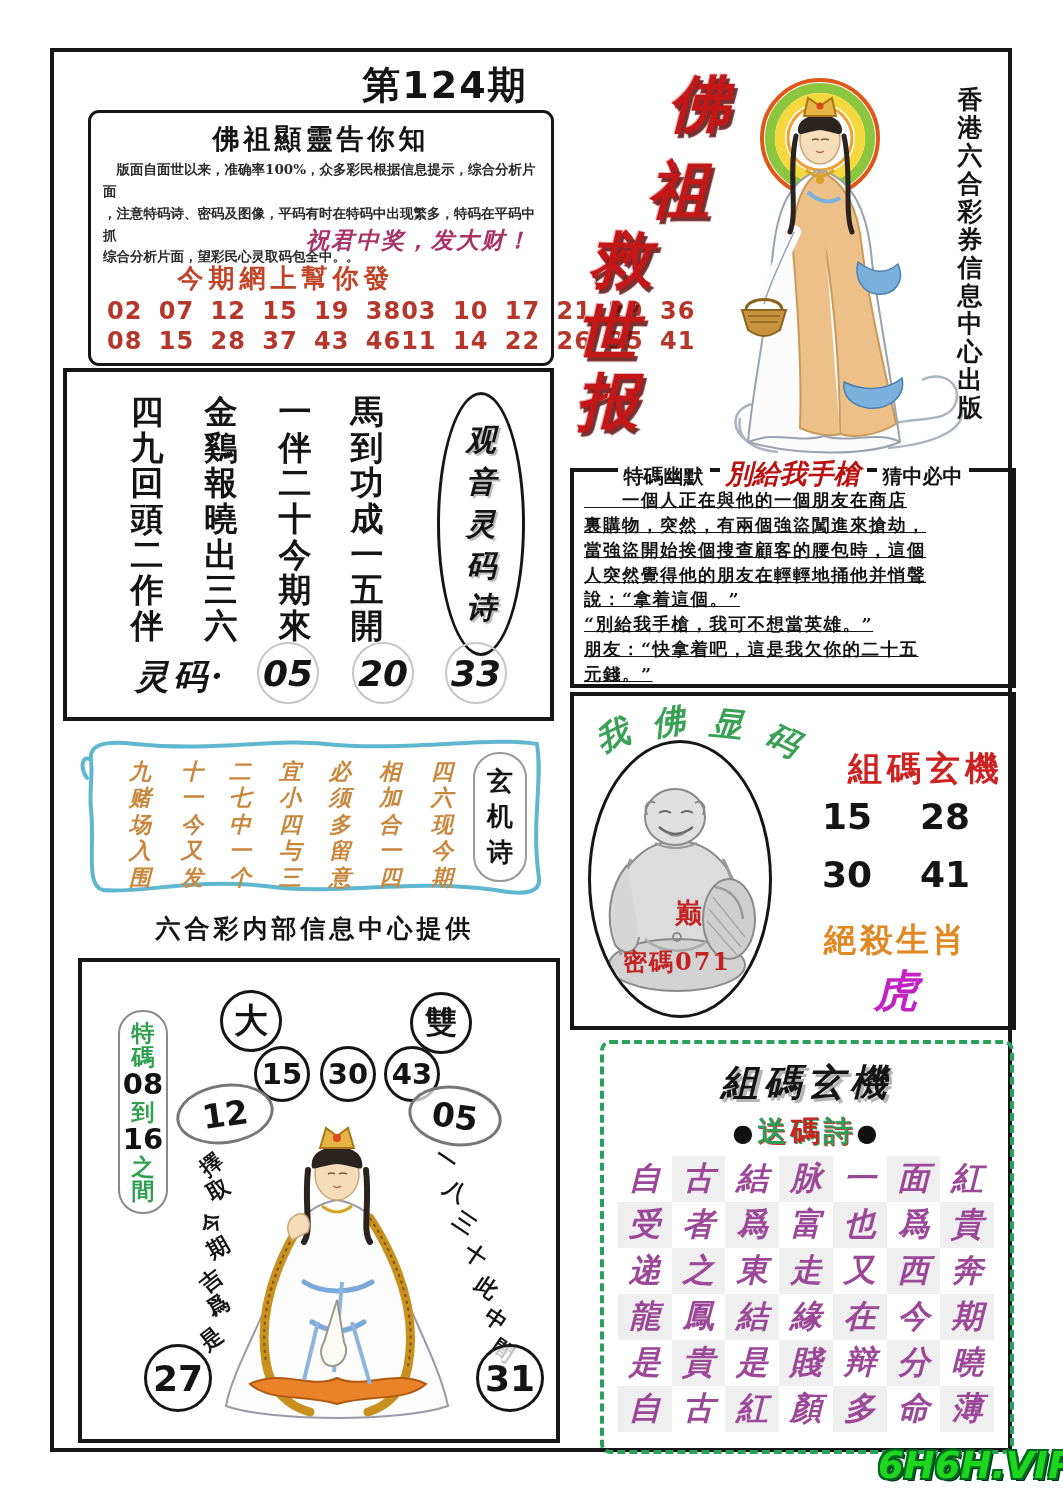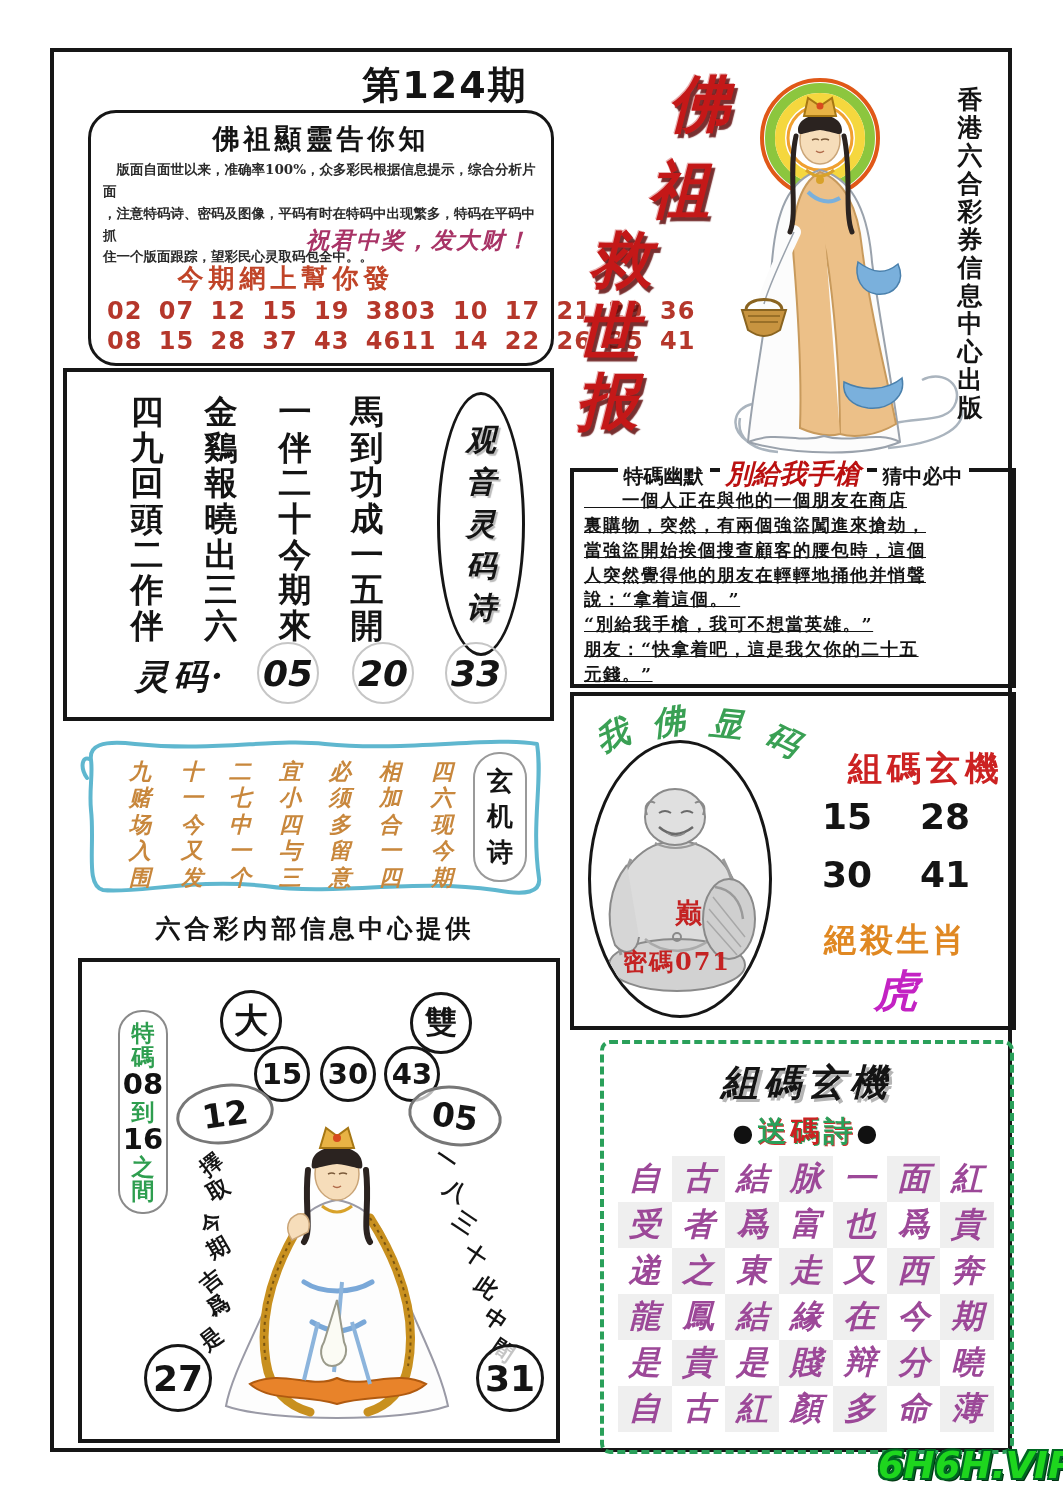--- a/index.html
+++ b/index.html
@@ -5,21 +5,21 @@
   html,body{margin:0;padding:0;background:#fff;}
   #page{position:relative;width:1063px;height:1496px;background:#fff;overflow:hidden;
         font-family:"DejaVu Serif",serif;color:#141414;}
   .abs{position:absolute;}
   
   #outer-frame{left:50px;top:48px;width:954px;height:1396px;border:4px solid #161616;}
   
   #issue-title{left:340px;top:60px;width:210px;text-align:center;font-size:38px;font-weight:bold;
                font-family:"DejaVu Sans",sans-serif;letter-spacing:2px;}
   
-  #announce-box{left:88px;top:110px;width:460px;height:250px;border:3px solid #161616;border-radius:28px;}
+  #announce-box{left:88px;top:110px;width:460px;height:250px;border:3px solid #161616;border-radius:11px;}
   #announce-title{left:0;top:8px;width:100%;text-align:center;font-size:27px;font-weight:bold;letter-spacing:4px;}
   #announce-body{left:12px;top:46px;width:436px;font-size:13.5px;font-weight:bold;line-height:1.62;color:#2a2a2a;}
   #announce-wish{left:0;top:112px;width:440px;text-align:right;font-size:23px;font-weight:bold;font-style:italic;
                  color:#a83366;letter-spacing:2px;}
   #announce-promo{left:0;top:148px;width:390px;text-align:center;font-size:26px;font-weight:bold;color:#c04428;letter-spacing:5px;}
   .numrow{left:16px;width:428px;display:flex;justify-content:space-between;
           font-family:"DejaVu Sans",sans-serif;font-weight:bold;font-size:24px;color:#b5372b;}
   .numrow span{letter-spacing:1px;word-spacing:7px;white-space:nowrap;}
   #numrow1{top:184px;} #numrow2{top:214px;}
   
@@ -129,21 +129,21 @@
 
   <div class="abs" id="outer-frame"></div>
 
   <div class="abs" id="issue-title">第124期</div>
 
   <div class="abs" id="announce-box">
     <div class="abs" id="announce-title">佛祖顯靈告你知</div>
     <div class="abs" id="announce-body">
       <div>　版面自面世以来，准确率100%，众多彩民根据信息提示，综合分析片面</div>
       <div>，注意特码诗、密码及图像，平码有时在特码中出现繁多，特码在平码中抓</div>
-      <div>住一个版面跟踪，望彩民心灵取码包全中。。</div>
+      <div>综合分析片面，望彩民心灵取码包全中。。</div>
     </div>
     <div class="abs" id="announce-wish">祝君中奖，发大财！</div>
     <div class="abs" id="announce-promo">今期網上幫你發</div>
     <div class="abs numrow" id="numrow1">
       <span>02 07 12 15 19 38</span>
       <span>03 10 17 21 29 36</span>
     </div>
     <div class="abs numrow" id="numrow2">
       <span>08 15 28 37 43 46</span>
       <span>11 14 22 26 35 41</span>

